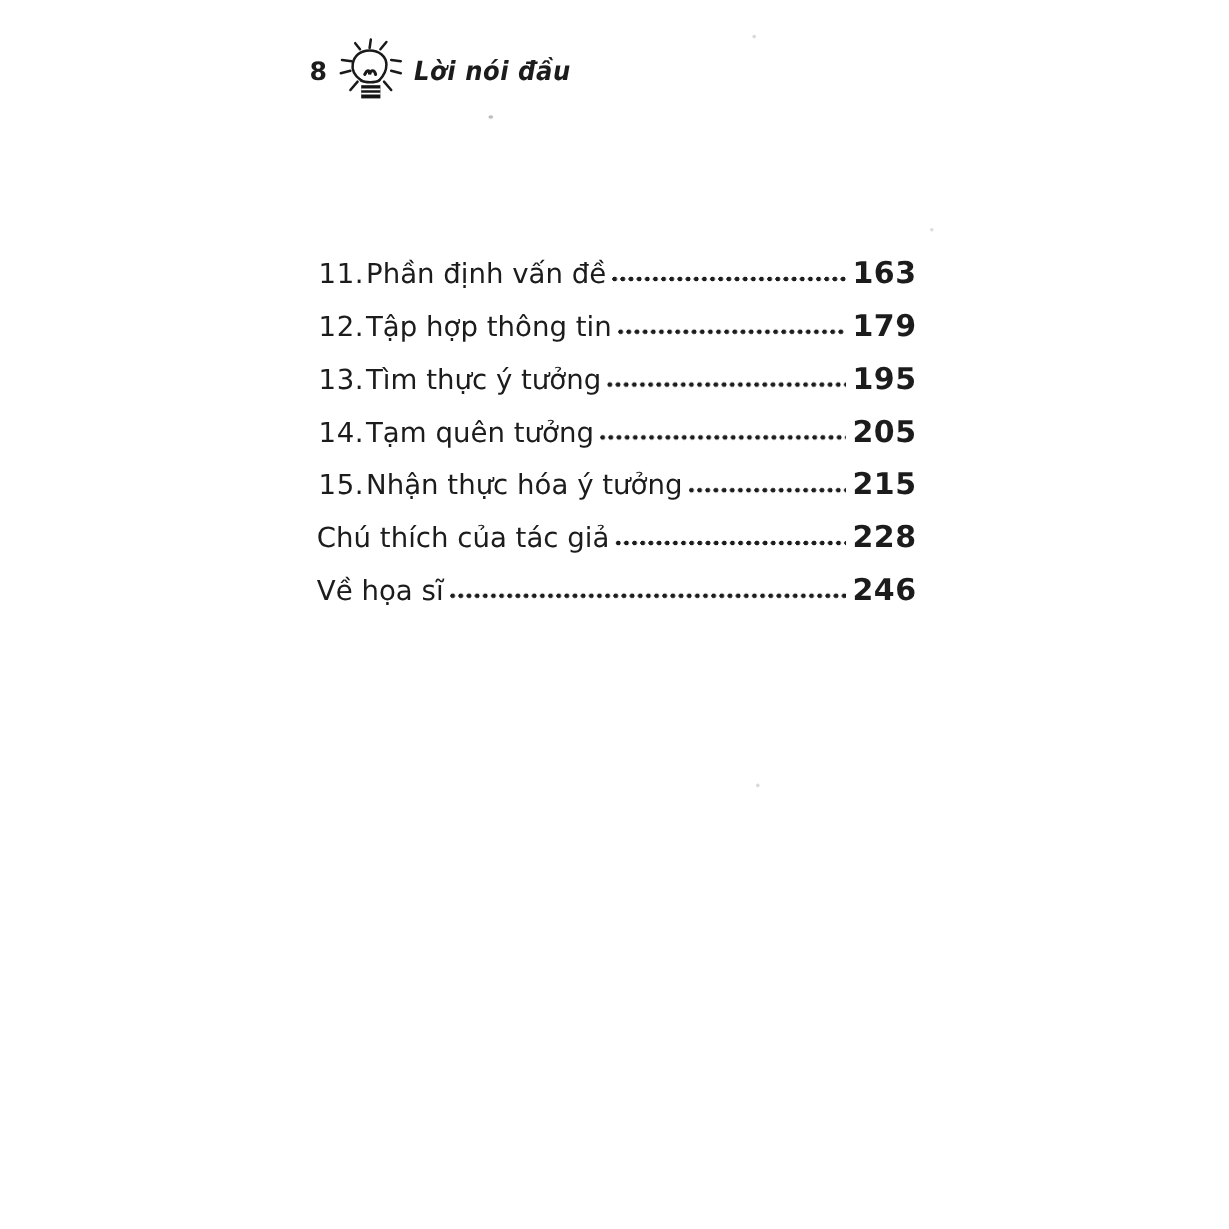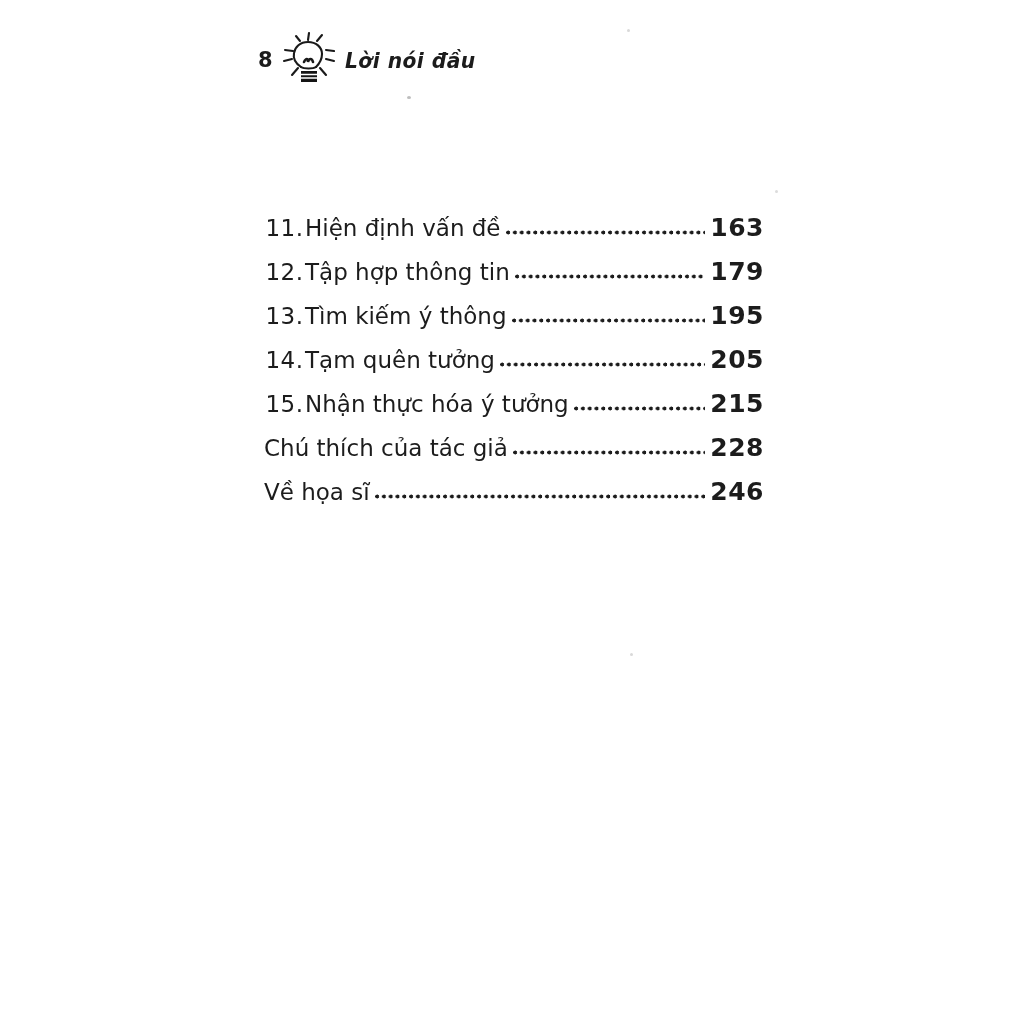--- a/index.html
+++ b/index.html
@@ -168,35 +168,35 @@
         <path d="M20 45.5 L36 45.5 M20 49 L36 49" stroke="#ffffff" stroke-width="1.6"></path>
       </svg>
     </span>
     <span class="header-section">Lời nói đầu</span>
   </div>
 
 
   <div class="toc" id="toc-list">
     <div class="toc-row">
       <span class="toc-num">11.</span>
-      <span class="toc-label-outer"><span class="toc-label">Hiện định vấn đề</span></span>
+      <span class="toc-label-outer"><span class="toc-label">Phần định vấn đề</span></span>
       <span class="dots"></span>
       <span class="toc-page">163</span>
     </div>
 
     <div class="toc-row">
       <span class="toc-num">12.</span>
       <span class="toc-label-outer"><span class="toc-label">Tập hợp thông tin</span></span>
       <span class="dots"></span>
       <span class="toc-page">179</span>
     </div>
 
     <div class="toc-row">
       <span class="toc-num">13.</span>
-      <span class="toc-label-outer"><span class="toc-label">Tìm kiếm ý thông</span></span>
+      <span class="toc-label-outer"><span class="toc-label">Tìm thực ý tưởng</span></span>
       <span class="dots"></span>
       <span class="toc-page">195</span>
     </div>
 
     <div class="toc-row">
       <span class="toc-num">14.</span>
       <span class="toc-label-outer"><span class="toc-label">Tạm quên tưởng</span></span>
       <span class="dots"></span>
       <span class="toc-page">205</span>
     </div>

